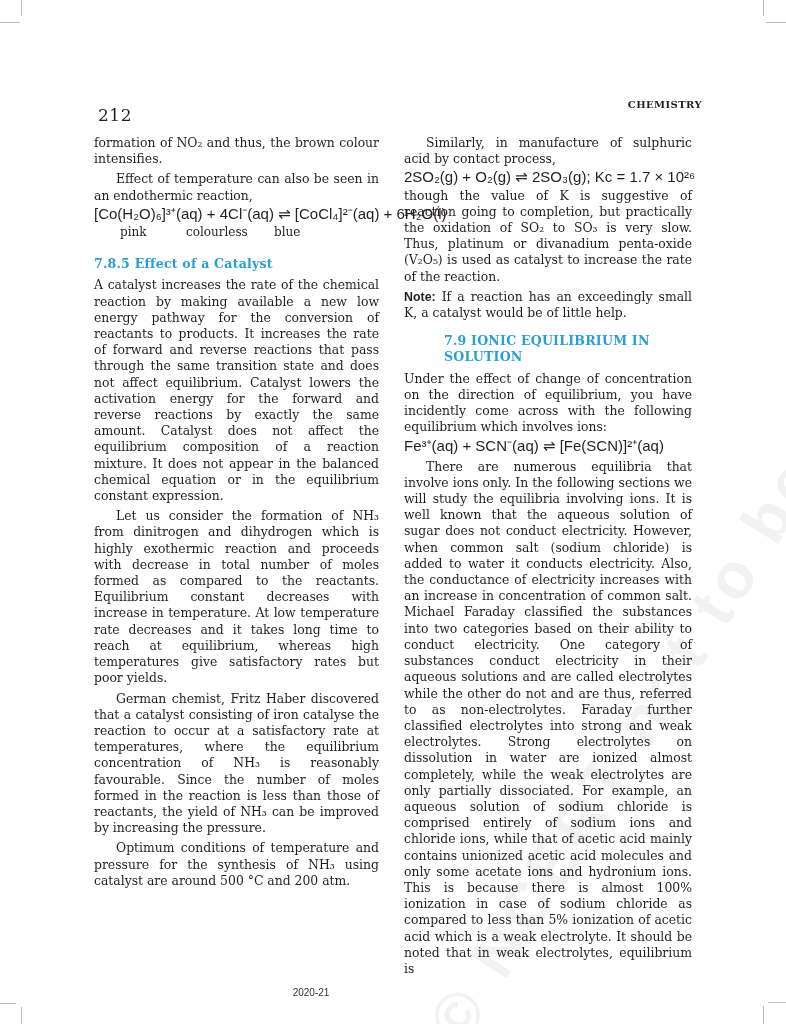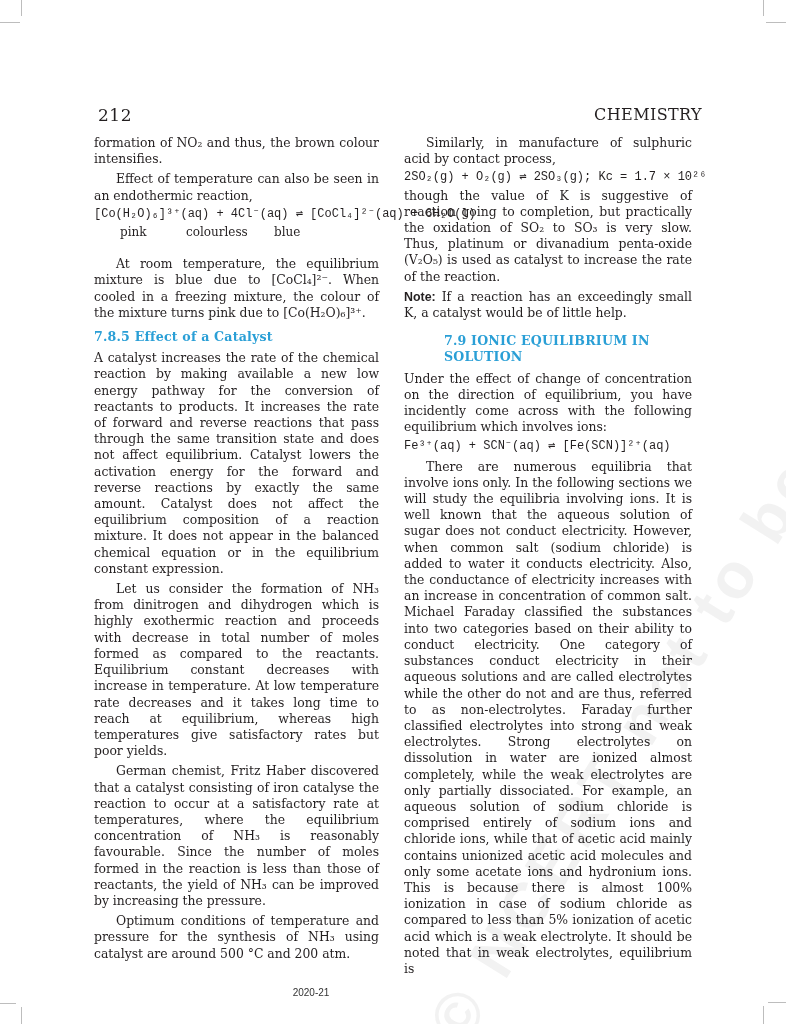--- a/index.html
+++ b/index.html
@@ -1,28 +1,28 @@
 <!DOCTYPE html>
 <html><head>
 <meta charset="utf-8">
 <style>
   html, body { margin: 0; padding: 0; background: #ffffff; }
   body { width: 786px; height: 1024px; position: relative; overflow: hidden;
          font-family: "DejaVu Serif", "Liberation Serif", serif; color: #231f20; }
   .crop { position: absolute; background: #bdbdbd; }
   .page-num { position: absolute; left: 98px; top: 105px; font-size: 17px; letter-spacing: 0.5px; }
-  .running-head { position: absolute; right: 84px; top: 105px; font-size: 16px; letter-spacing: 0.4px; }
+  .running-head { position: absolute; right: 84px; top: 99px; font-size: 10px; letter-spacing: 0.4px; font-weight: bold; }
   .col { position: absolute; top: 135px; font-size: 12.4px; line-height: 16.2px; }
   .col-left { left: 94px; width: 285px; }
   .col-right { left: 404px; width: 288px; top: 135px; }
   p { margin: 0; text-align: justify; }
   p.indent { text-indent: 22px; }
   .gap { margin-top: 4px; }
   .heading { color: #2a9fd6; font-weight: bold; font-size: 12.6px; margin: 8px 0 5px 0; letter-spacing: 0.2px; }
-  .eq { font-family: Liberation Mono, monospace; font-size: 12px; margin: 2px 0; white-space: nowrap; }
+  .eq { font-family: Liberation Sans, sans-serif; font-size: 15px; margin: 2px 0; white-space: nowrap; }
   .labels { display: flex; font-size: 12px; margin: 0 0 16px 0; }
   .labels span:nth-child(1) { margin-left: 26px; width: 66px; }
   .labels span:nth-child(2) { width: 88px; }
   .footer { position: absolute; left: 0; width: 622px; text-align: center; top: 987px;
             font-family: "Liberation Sans", sans-serif; font-size: 10px; color: #333; }
   .watermark { position: absolute; left: 180px; top: 520px; transform: rotate(-58deg);
                font-family: "Liberation Sans", sans-serif; font-size: 64px; font-weight: bold;
                color: rgba(150,150,150,0.12); white-space: nowrap; pointer-events: none; letter-spacing: 6px; }
   b.note { font-family: "Liberation Sans", sans-serif; }
 </style>
@@ -45,21 +45,20 @@
 
 <div class="col col-left">
   <p>formation of NO₂ and thus, the brown colour intensifies.</p>
   <p class="indent gap">Effect of temperature can also be seen in an endothermic reaction,</p>
   <div class="eq">[Co(H₂O)₆]³⁺(aq) + 4Cl⁻(aq) ⇌ [CoCl₄]²⁻(aq) + 6H₂O(l)</div>
   <div class="labels">
     <span>pink</span>
     <span>colourless</span>
     <span>blue</span>
   </div>
-  <p class="indent">At room temperature, the equilibrium mixture is blue due to [CoCl₄]²⁻. When cooled in a freezing mixture, the colour of the mixture turns pink due to [Co(H₂O)₆]³⁺.</p>
   <div class="heading">7.8.5 Effect of a Catalyst</div>
   <p>A catalyst increases the rate of the chemical reaction by making available a new low energy pathway for the conversion of reactants to products. It increases the rate of forward and reverse reactions that pass through the same transition state and does not affect equilibrium. Catalyst lowers the activation energy for the forward and reverse reactions by exactly the same amount. Catalyst does not affect the equilibrium composition of a reaction mixture. It does not appear in the balanced chemical equation or in the equilibrium constant expression.</p>
   <p class="indent gap">Let us consider the formation of NH₃ from dinitrogen and dihydrogen which is highly exothermic reaction and proceeds with decrease in total number of moles formed as compared to the reactants. Equilibrium constant decreases with increase in temperature. At low temperature rate decreases and it takes long time to reach at equilibrium, whereas high temperatures give satisfactory rates but poor yields.</p>
   <p class="indent gap">German chemist, Fritz Haber discovered that a catalyst consisting of iron catalyse the reaction to occur at a satisfactory rate at temperatures, where the equilibrium concentration of NH₃ is reasonably favourable. Since the number of moles formed in the reaction is less than those of reactants, the yield of NH₃ can be improved by increasing the pressure.</p>
   <p class="indent gap">Optimum conditions of temperature and pressure for the synthesis of NH₃ using catalyst are around 500 °C and 200 atm.</p>
 </div>
 
 <div class="col col-right">
   <p class="indent">Similarly, in manufacture of sulphuric acid by contact process,</p>
   <div class="eq">2SO₂(g) + O₂(g) ⇌ 2SO₃(g); Kc = 1.7 × 10²⁶</div>

